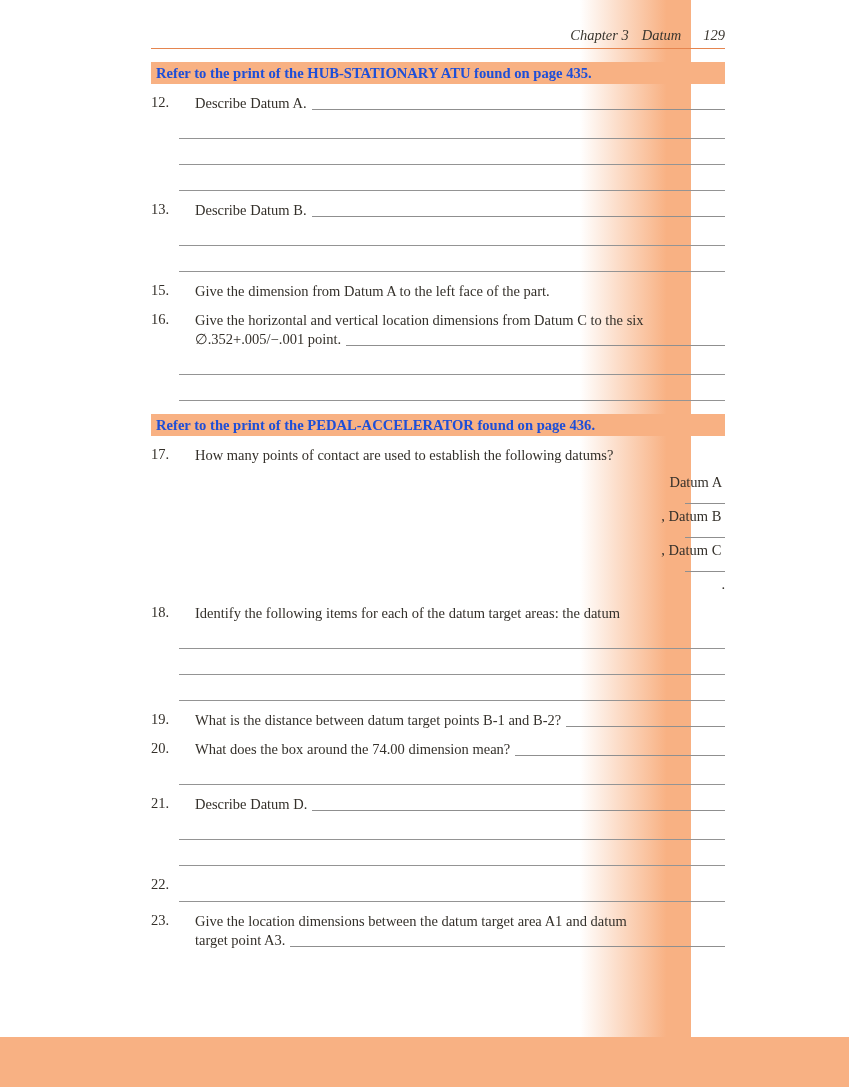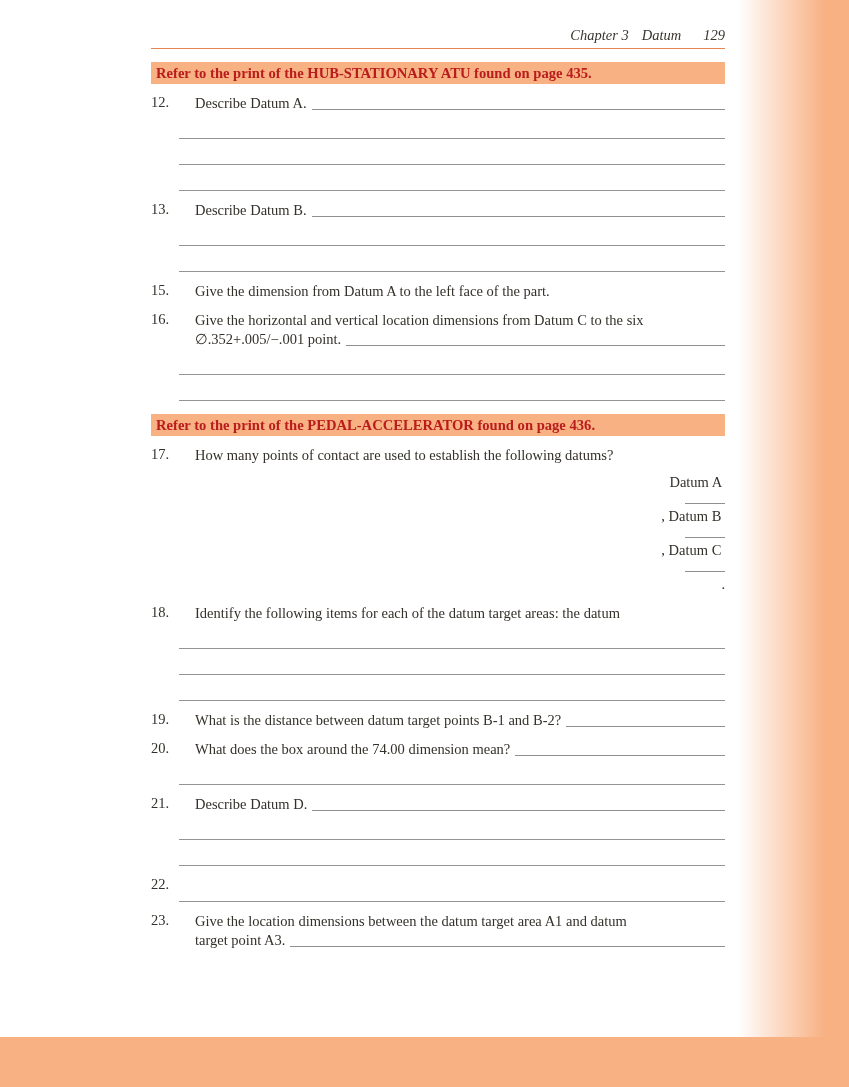--- a/index.html
+++ b/index.html
@@ -3,21 +3,21 @@
 <meta charset="utf-8">
 <style>
   * { margin:0; padding:0; box-sizing:border-box; }
   html,body { width:849px; height:1087px; }
   body {
     background:#ffffff;
     font-family:"Liberation Serif","DejaVu Serif",serif;
     position:relative;
     overflow:hidden;
   }
-  .page { position:relative; width:849px; height:1087px; background:#fff; }
+  .page { position:relative; width:691px; height:1087px; background:#fff; }
 
   .edge-gradient {
     position:absolute; top:0; right:0; width:111px; height:1037px;
     background:linear-gradient(to right, rgba(248,177,131,0) 0%, rgba(248,177,131,0.45) 35%, #f8b183 78%);
   }
   .bottom-bar {
     position:absolute; left:0; bottom:0; width:849px; height:50px;
     background:#f8b183;
   }
 
@@ -30,21 +30,21 @@
     display:flex; justify-content:flex-end; align-items:baseline;
     gap:13px; padding-top:27px; padding-bottom:4px;
     border-bottom:1.6px solid #e5854f;
     font-style:italic; font-size:14.5px; color:#3a362f;
   }
   .page-header .pgnum { margin-left:9px; }
 
   .banner {
     margin-top:13px; margin-bottom:10px;
     background:#f8b183; height:22px; line-height:22px;
-    padding-left:5px; font-weight:bold; font-size:14.6px; color:#b91c1c;
+    padding-left:5px; font-weight:bold; font-size:14.6px; color:#1d4ed8;
   }
 
   .question { display:flex; margin-top:10px; }
   .qnum { width:28px; flex-shrink:0; }
   .qbody { flex:1; min-width:0; }
 
   .qline { display:flex; align-items:flex-end; line-height:19px; }
   .qline .qtext { white-space:pre;margin-left:16px; }
   .seg-line { margin-top:8px;flex-direction:column; }
 

